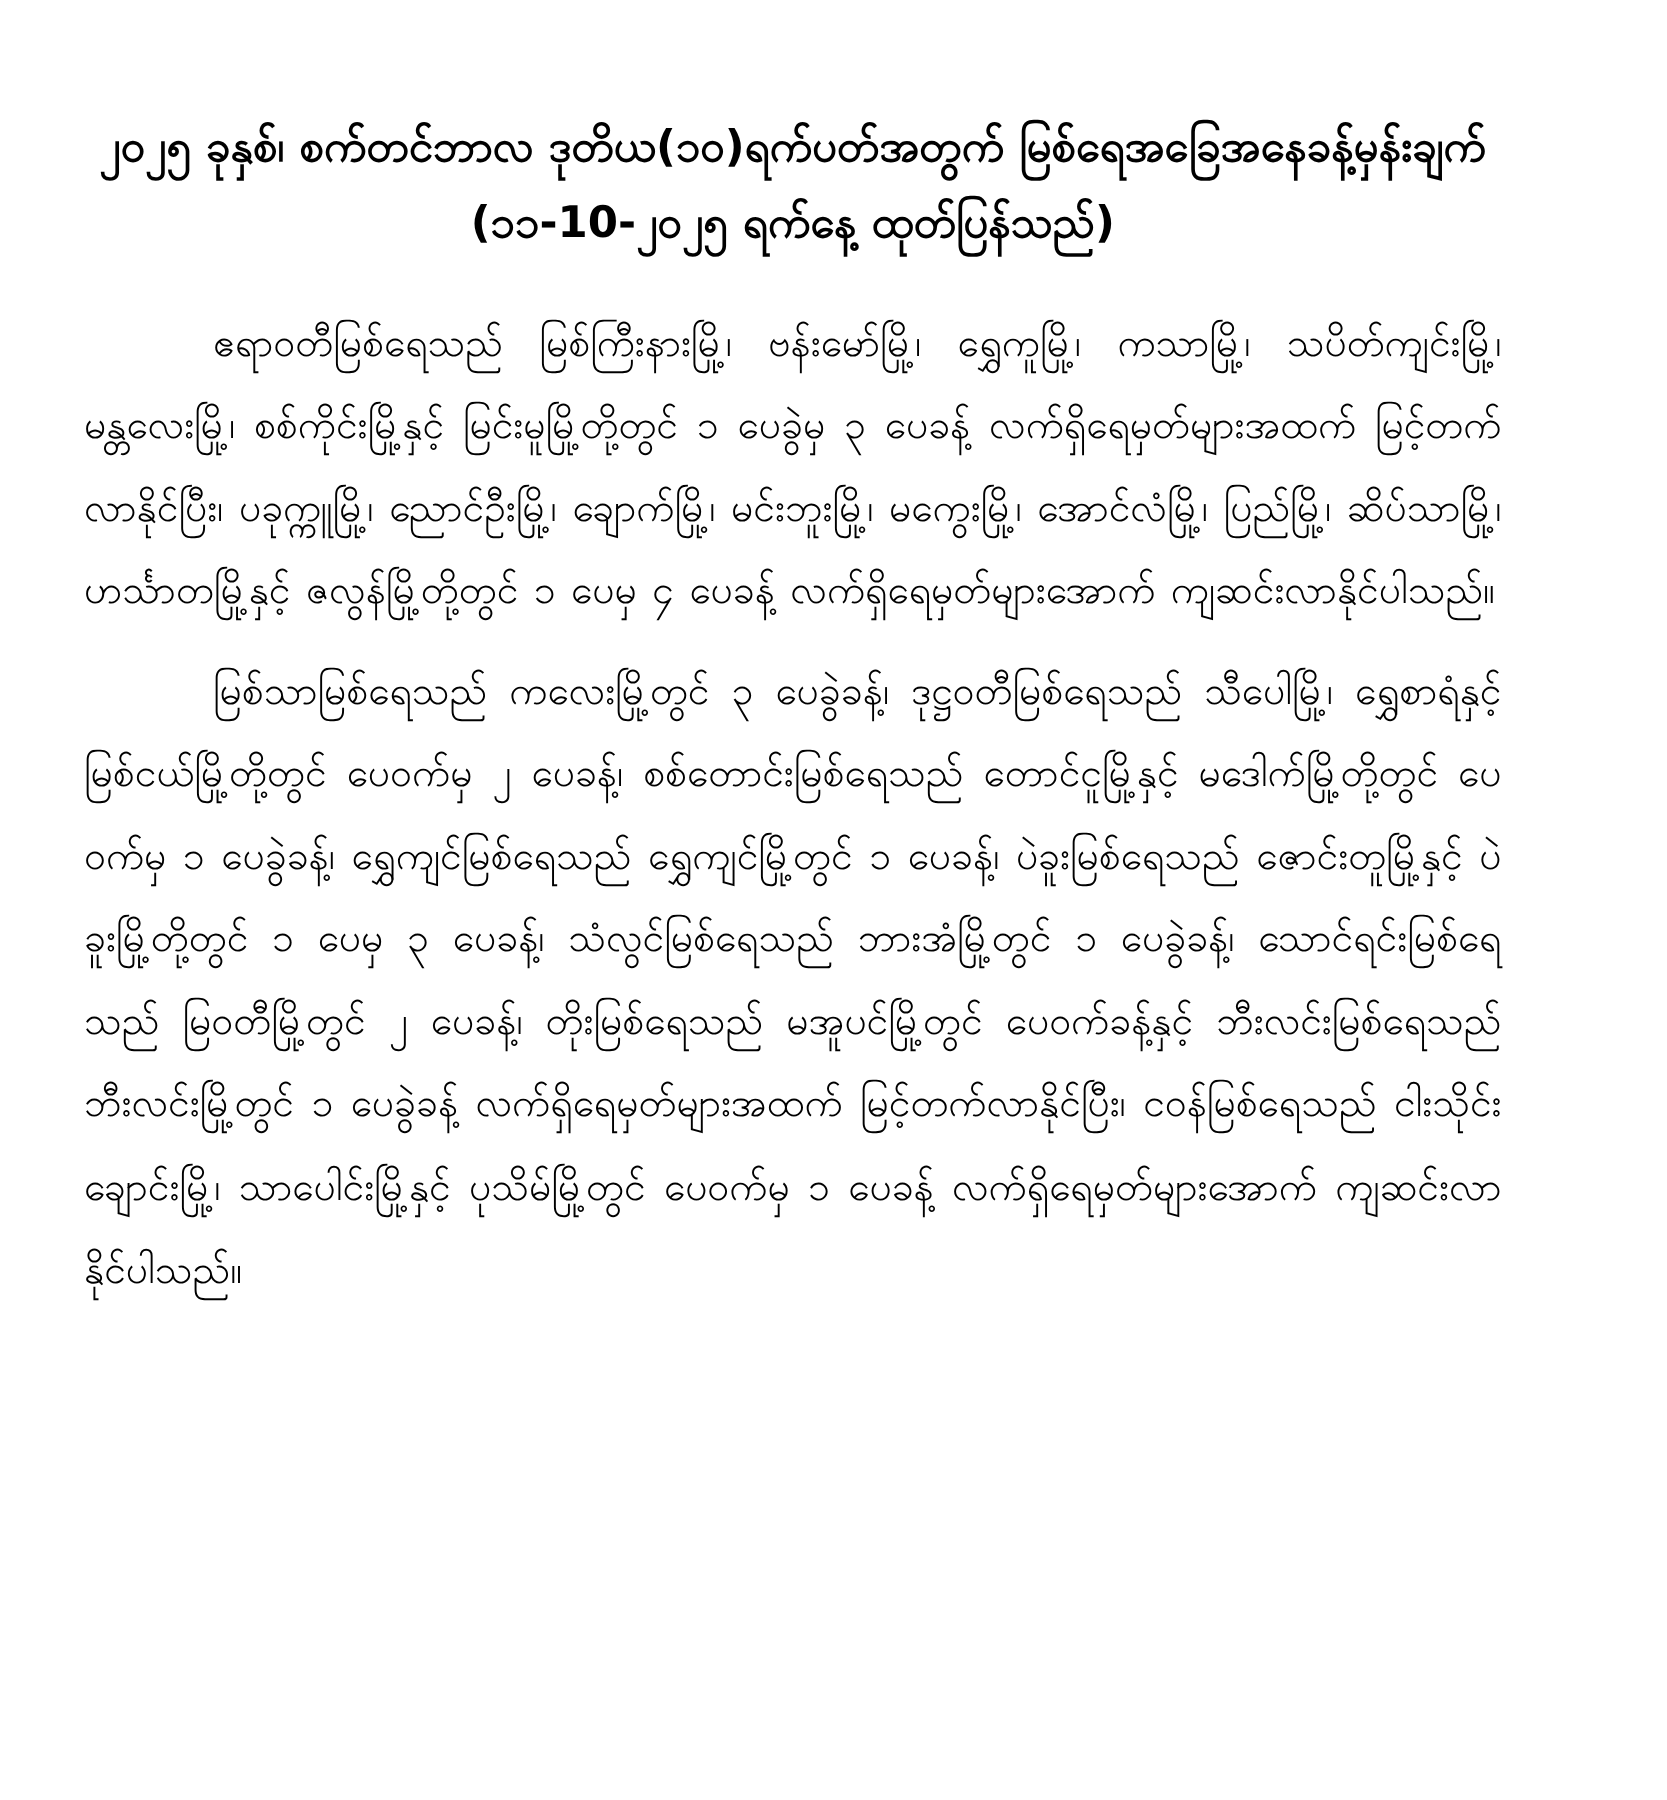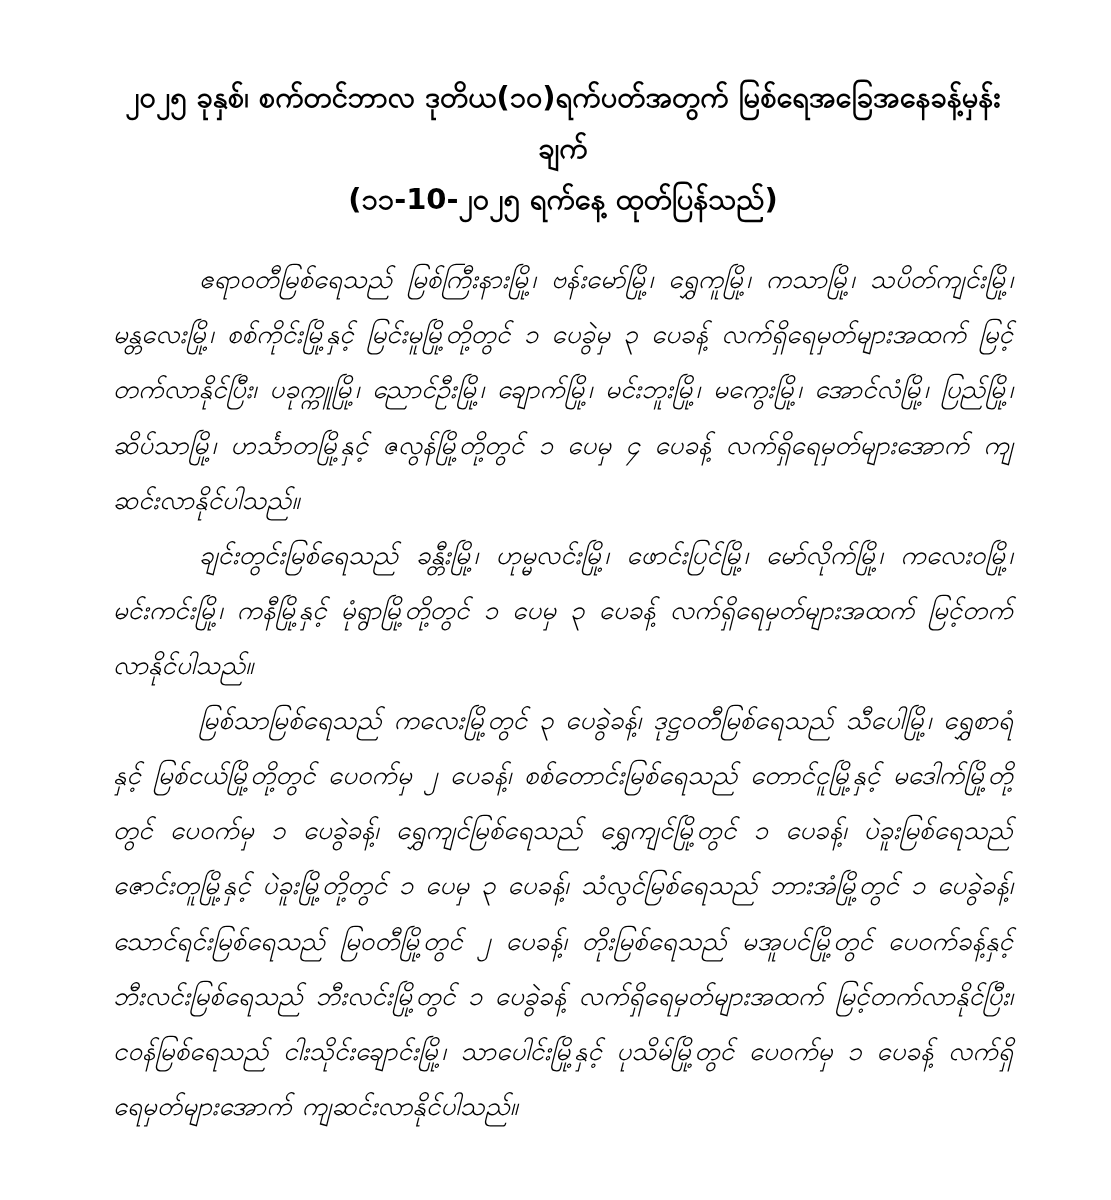--- a/index.html
+++ b/index.html
@@ -11,49 +11,47 @@
     width: 1111px;
     height: 1200px;
     overflow: hidden;
     font-family: "DejaVu Sans", sans-serif;
     color: #000000;
   }
   .page {
     box-sizing: border-box;
     width: 1111px;
     height: 956px;
-    padding: 72px 98px 0 113px;
+    padding: 72px 98px 0 44px;
     background: #ffffff;
   }
   .doc-title {
     text-align: center;
     font-weight: bold;
     font-size: 29px;
     line-height: 1.75;
     margin: 0 0 28px 0;
   }
   .doc-title .t-line {
     display: block;
   }
   .doc-body p {
-    margin: 0;
+    margin: 12px;
     text-align: justify;
     text-indent: 86px;
     font-size: 26px;
     line-height: 2.12;
     word-spacing: 2px;
-    font-style: italic;
   }
 </style>
 </head>
 <body>
 
 <div class="page">
   <h1 class="doc-title">
     <span class="t-line">၂၀၂၅ ခုနှစ်၊ စက်တင်ဘာလ ဒုတိယ(၁၀)ရက်ပတ်အတွက် မြစ်ရေအခြေအနေခန့်မှန်းချက်</span>
     <span class="t-line">(၁၁-10-၂၀၂၅ ရက်နေ့ ထုတ်ပြန်သည်)</span>
   </h1>
   <div class="doc-body">
     <p>ဧရာဝတီမြစ်ရေသည် မြစ်ကြီးနားမြို့၊ ဗန်းမော်မြို့၊ ရွှေကူမြို့၊ ကသာမြို့၊ သပိတ်ကျင်းမြို့၊ မန္တလေးမြို့၊ စစ်ကိုင်းမြို့နှင့် မြင်းမူမြို့တို့တွင် ၁ ပေခွဲမှ ၃ ပေခန့် လက်ရှိရေမှတ်များအထက် မြင့်တက်လာနိုင်ပြီး၊ ပခုက္ကူမြို့၊ ညောင်ဦးမြို့၊ ချောက်မြို့၊ မင်းဘူးမြို့၊ မကွေးမြို့၊ အောင်လံမြို့၊ ပြည်မြို့၊ ဆိပ်သာမြို့၊ ဟင်္သာတမြို့နှင့် ဇလွန်မြို့တို့တွင် ၁ ပေမှ ၄ ပေခန့် လက်ရှိရေမှတ်များအောက် ကျဆင်းလာနိုင်ပါသည်။</p>
-    <p>ချင်းတွင်းမြစ်ရေသည် ခန္တီးမြို့၊ ဟုမ္မလင်းမြို့၊ ဖောင်းပြင်မြို့၊ မော်လိုက်မြို့၊ ကလေးဝမြို့၊ မင်းကင်းမြို့၊ ကနီမြို့နှင့် မုံရွာမြို့တို့တွင် ၁ ပေမှ ၃ ပေခန့် လက်ရှိရေမှတ်များအထက် မြင့်တက်လာနိုင်ပါသည်။</p>
     <p>မြစ်သာမြစ်ရေသည် ကလေးမြို့တွင် ၃ ပေခွဲခန့်၊ ဒုဋ္ဌဝတီမြစ်ရေသည် သီပေါမြို့၊ ရွှေစာရံနှင့် မြစ်ငယ်မြို့တို့တွင် ပေဝက်မှ ၂ ပေခန့်၊ စစ်တောင်းမြစ်ရေသည် တောင်ငူမြို့နှင့် မဒေါက်မြို့တို့တွင် ပေဝက်မှ ၁ ပေခွဲခန့်၊ ရွှေကျင်မြစ်ရေသည် ရွှေကျင်မြို့တွင် ၁ ပေခန့်၊ ပဲခူးမြစ်ရေသည် ဇောင်းတူမြို့နှင့် ပဲခူးမြို့တို့တွင် ၁ ပေမှ ၃ ပေခန့်၊ သံလွင်မြစ်ရေသည် ဘားအံမြို့တွင် ၁ ပေခွဲခန့်၊ သောင်ရင်းမြစ်ရေသည် မြဝတီမြို့တွင် ၂ ပေခန့်၊ တိုးမြစ်ရေသည် မအူပင်မြို့တွင် ပေဝက်ခန့်နှင့် ဘီးလင်းမြစ်ရေသည် ဘီးလင်းမြို့တွင် ၁ ပေခွဲခန့် လက်ရှိရေမှတ်များအထက် မြင့်တက်လာနိုင်ပြီး၊ ငဝန်မြစ်ရေသည် ငါးသိုင်းချောင်းမြို့၊ သာပေါင်းမြို့နှင့် ပုသိမ်မြို့တွင် ပေဝက်မှ ၁ ပေခန့် လက်ရှိရေမှတ်များအောက် ကျဆင်းလာနိုင်ပါသည်။</p>
   </div>
 </div>
 
 </body></html>

